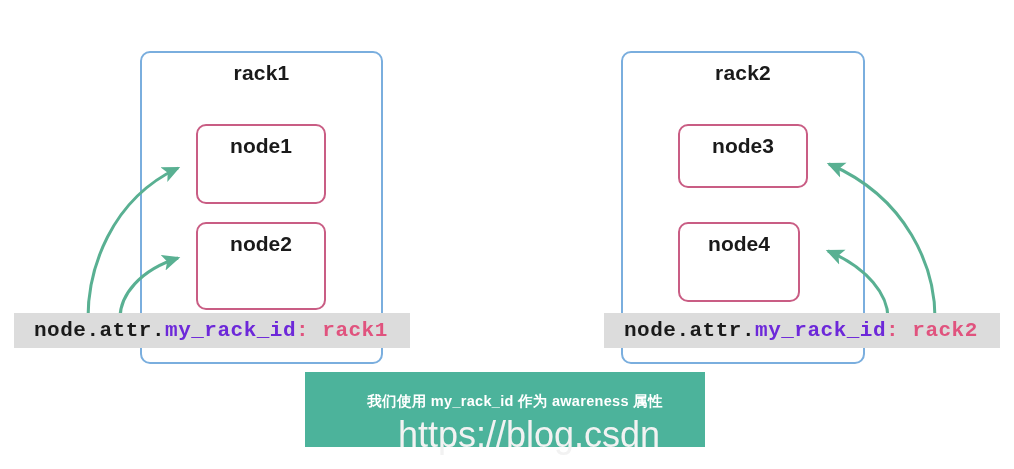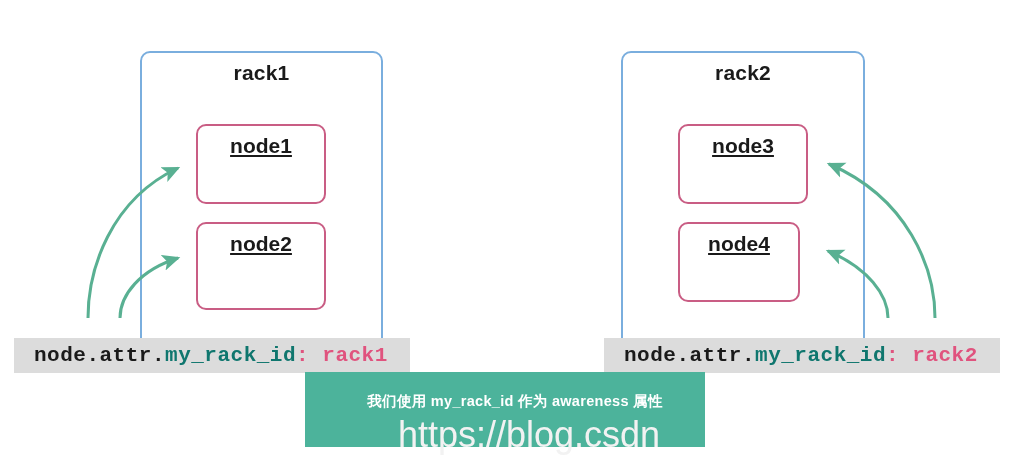--- a/index.html
+++ b/index.html
@@ -44,38 +44,36 @@
   }
   .node-label {
     position: absolute;
     top: 8px;
     left: 0;
     right: 0;
     text-align: center;
     font-size: 21px;
     font-weight: bold;
     color: #1a1a1a;
-    text-decoration: underline;
   }
   .attr-box {
     position: absolute;
     background: #dcdcdc;
     display: flex;
     align-items: center;
     box-sizing: border-box;
     padding-left: 20px;
     font-family: "Liberation Mono", "DejaVu Sans Mono", monospace;
     font-size: 21px;
     font-weight: bold;
     white-space: pre;
     letter-spacing: 0.5px;
-    margin-top: 25px;
   }
   .attr-prefix { color: #1a1a1a; }
-  .attr-key    { color: #0f766e; }
+  .attr-key    { color: #6d28d9; }
   .attr-colon  { color: #e0537e; }
   .attr-value  { color: #e0537e; }
   .tooltip {
     position: absolute;
     background: #4cb39b;
     color: #ffffff;
     display: flex;
     align-items: flex-start;
     justify-content: center;
     padding-top: 20px;
@@ -126,21 +124,21 @@
   </div>
 
   <div class="node" style="left:196px; top:222px; width:130px; height:88px;">
     <div class="node-label">node2</div>
   </div>
 
   <div class="rack" style="left:621px; top:51px; width:244px; height:313px;">
     <div class="rack-title">rack2</div>
   </div>
 
-  <div class="node" style="left:678px; top:124px; width:130px; height:80px;">
+  <div class="node" style="left:678px; top:124px; width:130px; height:64px;">
     <div class="node-label">node3</div>
   </div>
 
   <div class="node" style="left:678px; top:222px; width:122px; height:80px;">
     <div class="node-label">node4</div>
   </div>
 
   <svg class="arrows" viewBox="0 0 1014 469">
     <defs>
       <marker id="ah-right" markerWidth="7" markerHeight="7" refX="5.2" refY="3" orient="auto" markerUnits="strokeWidth">

